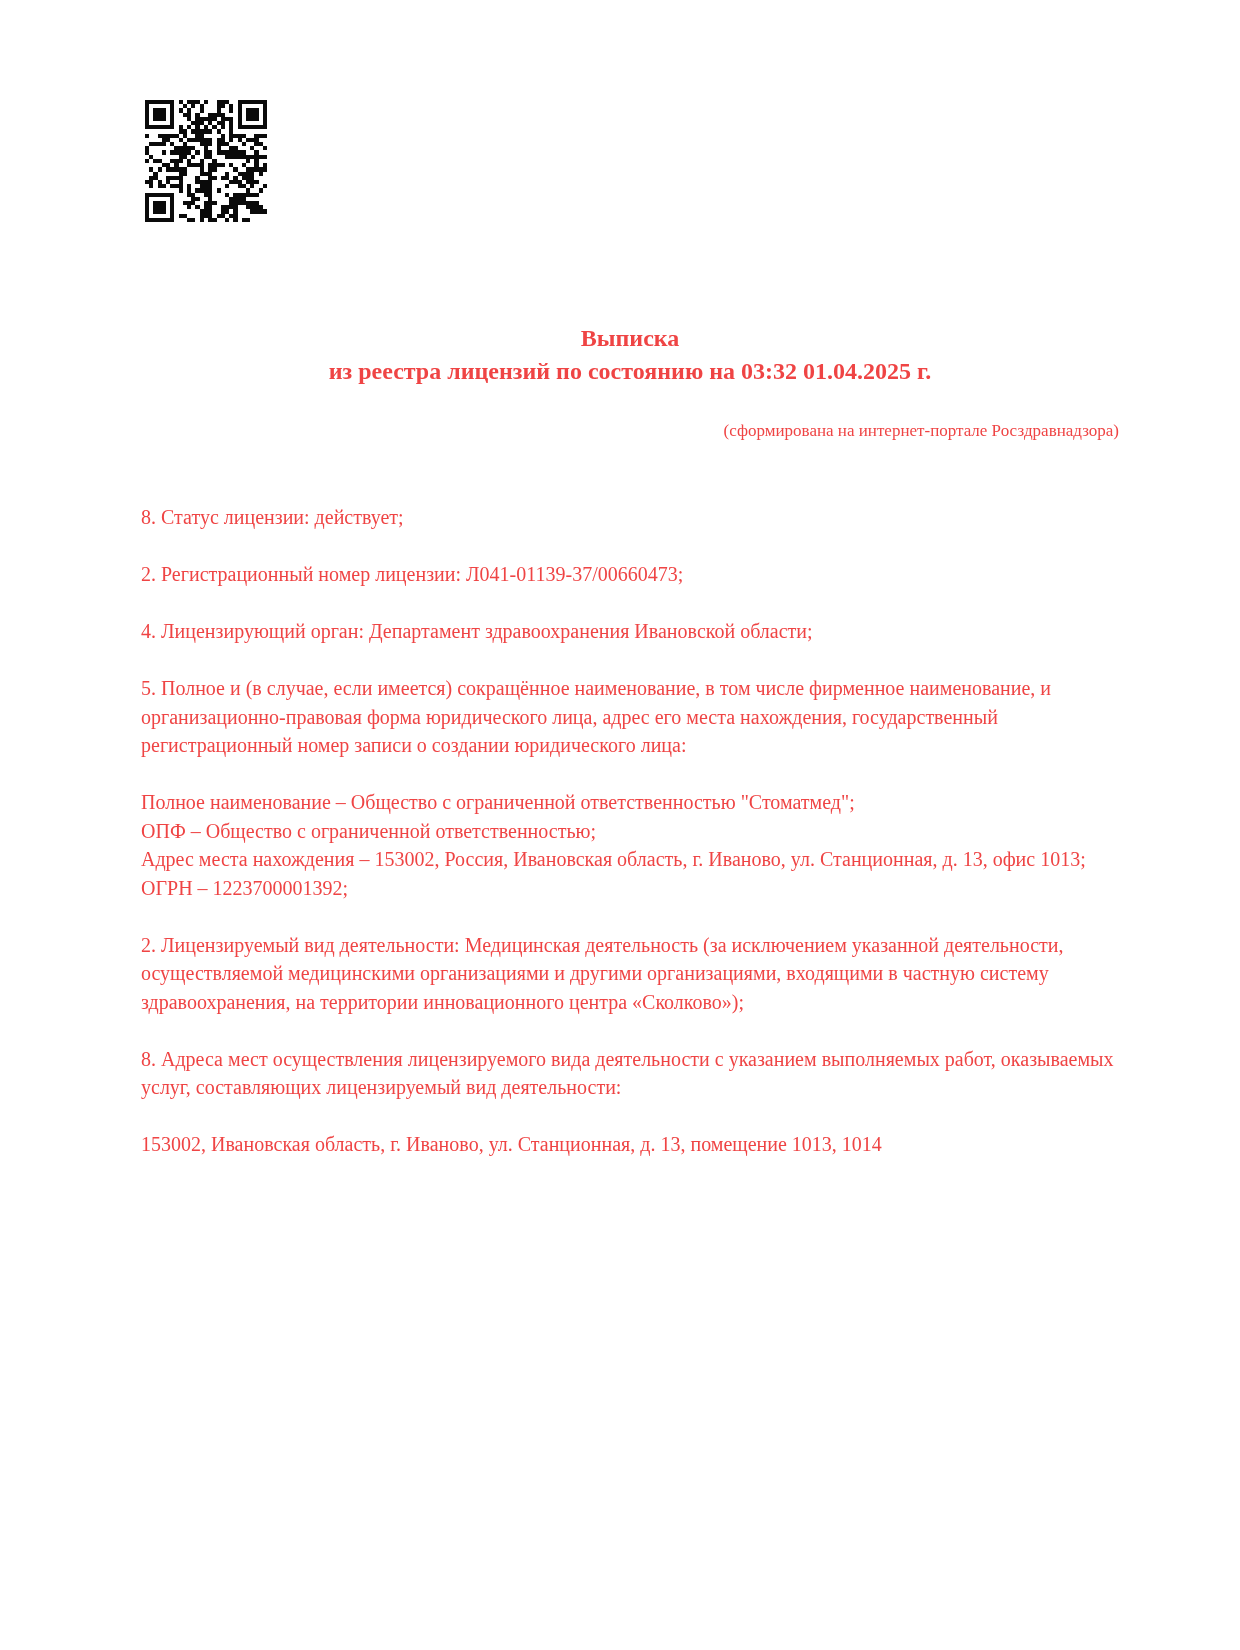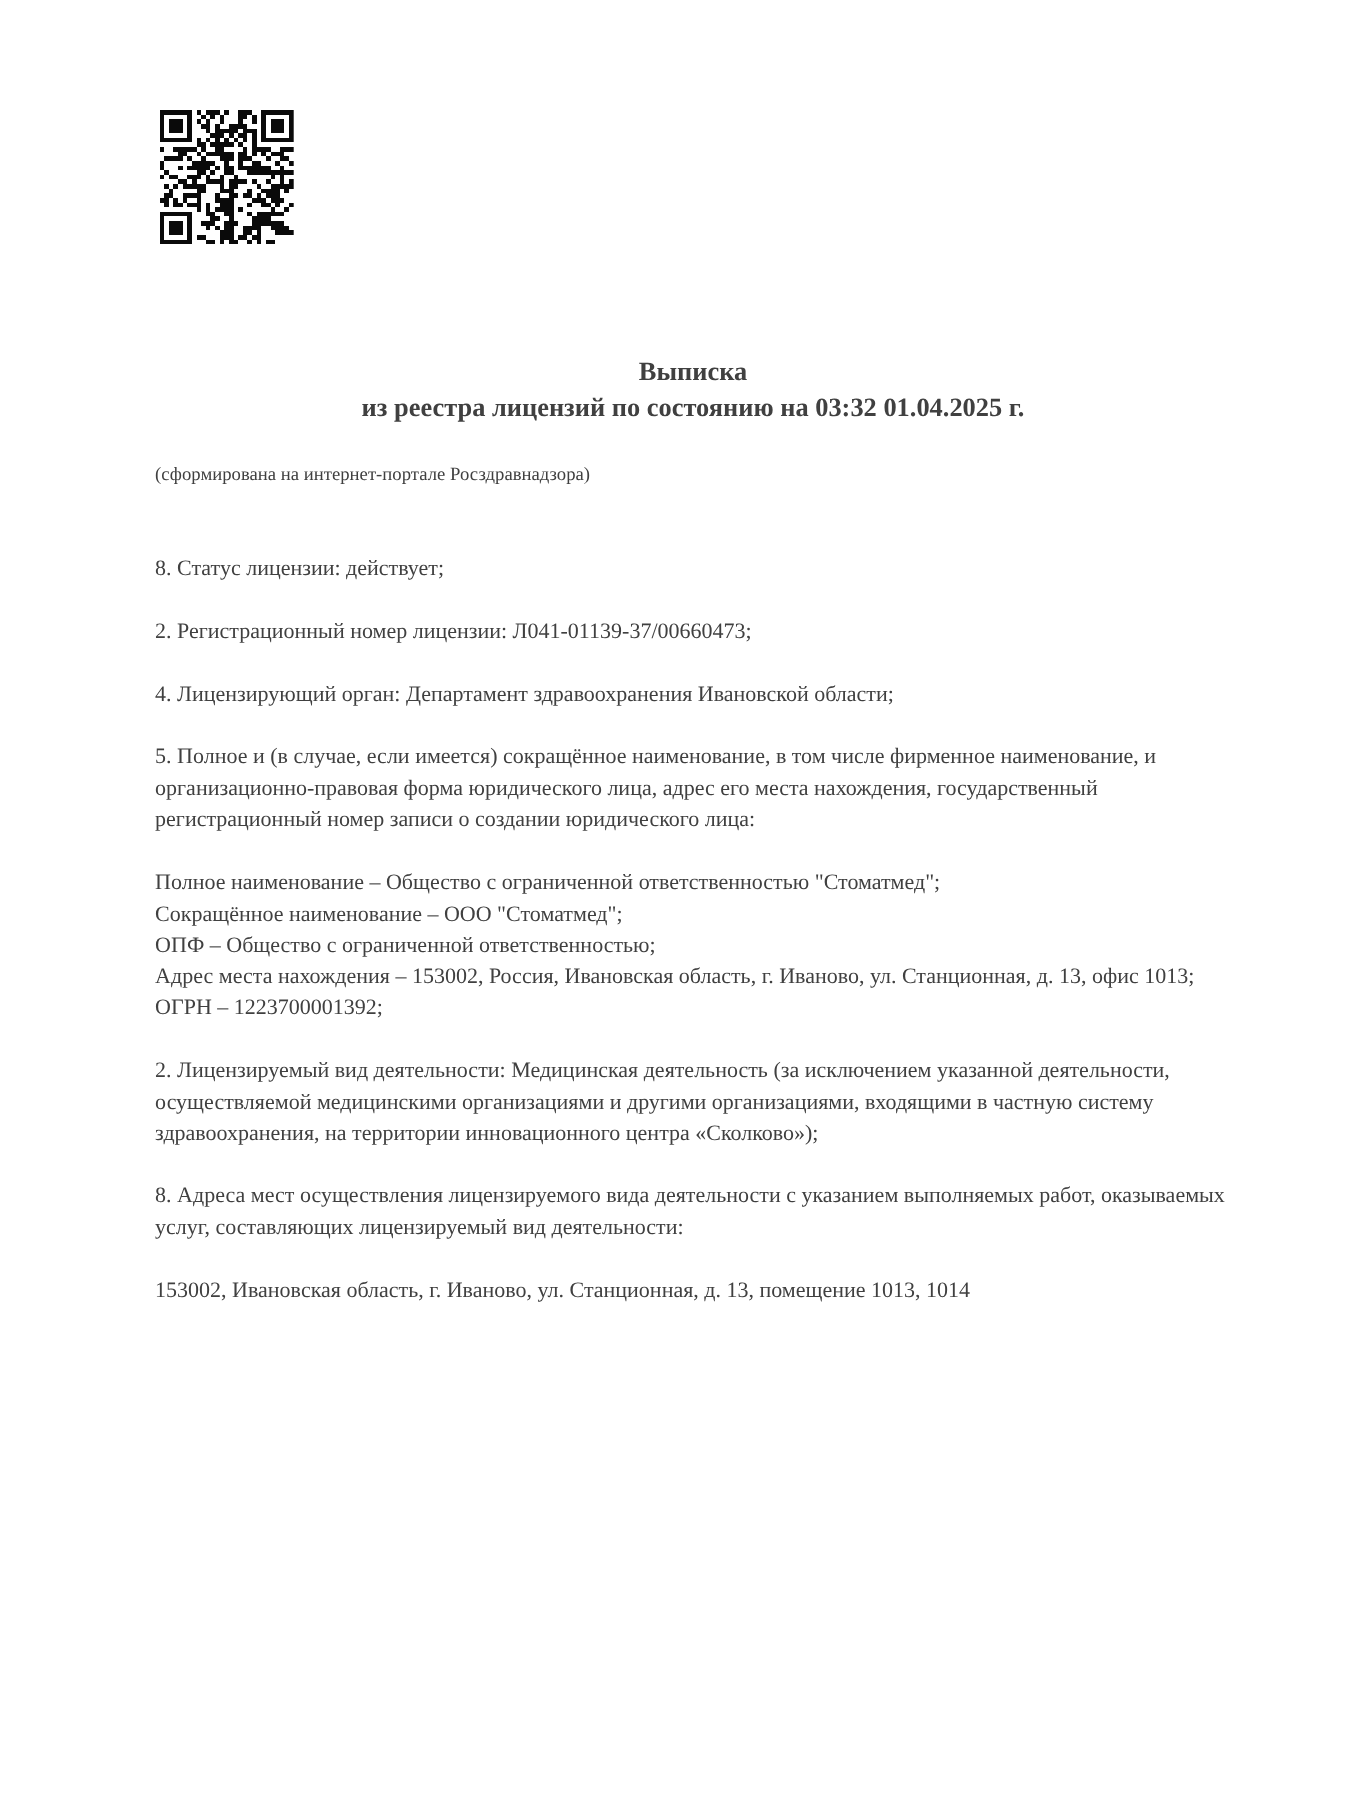--- a/index.html
+++ b/index.html
@@ -2,21 +2,21 @@
 <html lang="ru"><head>
 <meta charset="utf-8">
 <style>
   * { margin: 0; padding: 0; box-sizing: border-box; }
   html, body { background: #ffffff; }
   .page {
     position: relative;
     width: 1240px;
     height: 1650px;
     background: #ffffff;
-    color: #404040;
+    color: #ef4444;
     font-family: "Liberation Serif", serif;
     overflow: hidden;
   }
   .qr {
     position: absolute;
     top: 100px;
     left: 145px;
     width: 122px;
     height: 122px;
   }
@@ -32,21 +32,21 @@
     left: 141px;
     width: 978px;
   }
   .title {
     text-align: center;
     font-weight: bold;
     font-size: 24px;
     line-height: 33px;
   }
   .subtitle {
-    text-align: left;
+    text-align: right;
     font-size: 17px;
     line-height: 21px;
     margin-top: 32px;
   }
   .body {
     margin-top: 62px;
     font-size: 20px;
     line-height: 28.5px;
   }
   .para { margin: 0 0 28.5px 0; }
@@ -502,21 +502,20 @@
     <div class="subtitle">(сформирована на интернет-портале Росздравнадзора)</div>
 
     <div class="body">
       <p class="para">8. Статус лицензии: действует;</p>
       <p class="para">2. Регистрационный номер лицензии: Л041-01139-37/00660473;</p>
       <p class="para">4. Лицензирующий орган: Департамент здравоохранения Ивановской области;</p>
       <p class="para">5. Полное и (в случае, если имеется) сокращённое наименование, в том числе фирменное наименование, и организационно-правовая форма юридического лица, адрес его места нахождения, государственный регистрационный номер записи о создании юридического лица:</p>
 
       <div class="para group">
         <p class="line">Полное наименование – Общество с ограниченной ответственностью "Стоматмед";</p>
-        <p class="line">Сокращённое наименование – ООО "Стоматмед";</p>
         <p class="line">ОПФ – Общество с ограниченной ответственностью;</p>
         <p class="line">Адрес места нахождения – 153002, Россия, Ивановская область, г. Иваново, ул. Станционная, д. 13, офис 1013;</p>
         <p class="line">ОГРН – 1223700001392;</p>
       </div>
 
       <p class="para">2. Лицензируемый вид деятельности: Медицинская деятельность (за исключением указанной деятельности, осуществляемой медицинскими организациями и другими организациями, входящими в частную систему здравоохранения, на территории инновационного центра «Сколково»);</p>
       <p class="para">8. Адреса мест осуществления лицензируемого вида деятельности с указанием выполняемых работ, оказываемых услуг, составляющих лицензируемый вид деятельности:</p>
       <p class="para">153002, Ивановская область, г. Иваново, ул. Станционная, д. 13, помещение 1013, 1014</p>
     </div>
 

